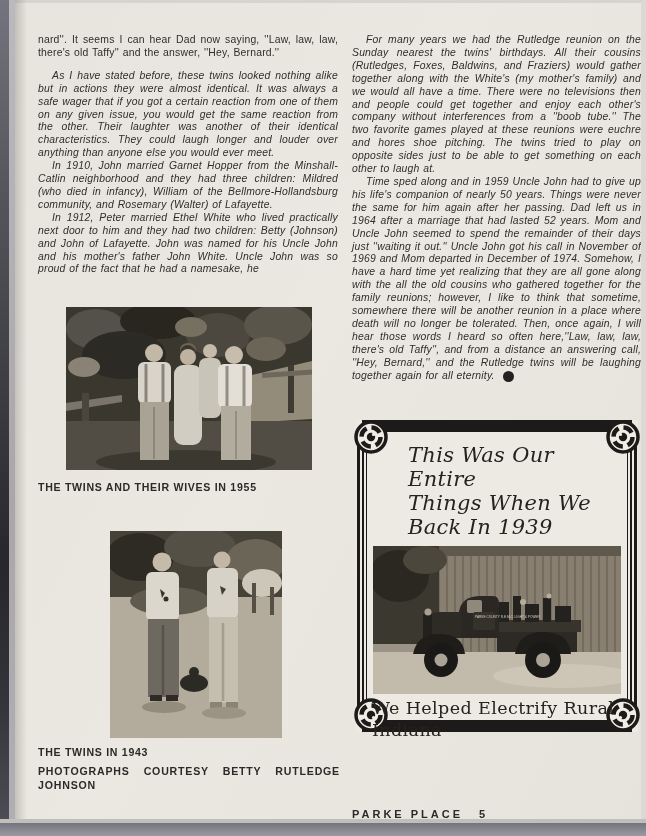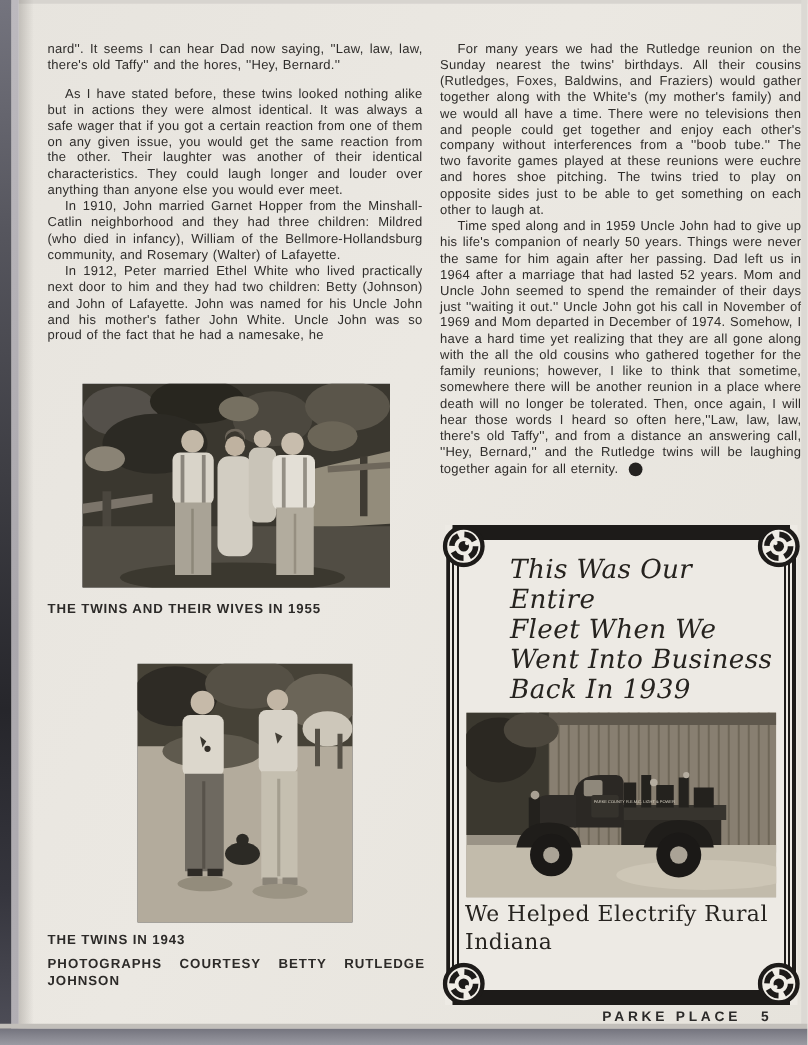--- a/index.html
+++ b/index.html
@@ -19,67 +19,67 @@
   .edge-bottom{position:absolute;left:0;bottom:0;width:100%;height:13px;
     background:linear-gradient(#74747e,#9a9aa2);}
   .edge-bottom2{position:absolute;left:0;bottom:13px;width:100%;height:4px;background:#c2bfba;}
   .edge-top{position:absolute;left:0;top:0;width:100%;height:3px;background:#d7d4cf;}
   .edge-right{position:absolute;right:0;top:0;width:5px;height:100%;background:#dcd9d4;}
 
   
   .col{position:absolute;color:#2f2d2b;font-size:10.4px;line-height:12.9px;
     text-align:justify;letter-spacing:.2px;word-spacing:.6px;}
   .col p{margin:0;}
-  .col p.ind{text-indent:14px;}
+  .col p.ind{text-indent:14px;font-style:italic;}
   .col p.gap{margin-top:10px;}
   .col-left{left:38px;top:34px;width:300px;}
   .col-right{left:352px;top:34px;width:289px;}
   .dot{display:inline-block;width:11px;height:11px;border-radius:50%;
     background:#242220;vertical-align:-3px;margin-left:8px;}
 
   .caption{position:absolute;left:38px;width:300px;text-align:left;
     font-weight:bold;font-size:10.6px;letter-spacing:.7px;color:#2c2a28;}
   .credit{position:absolute;left:38px;width:302px;text-align:justify;
     font-weight:bold;font-size:10.6px;letter-spacing:.8px;word-spacing:9px;
     color:#2c2a28;line-height:14px;}
 
   .photo{position:absolute;display:block;background:#555;}
   .photo-1955{left:66px;top:307px;width:246px;height:163px;}
   .photo-1943{left:110px;top:531px;width:172px;height:207px;}
 
   
-  .ad{position:absolute;left:356px;top:420px;width:282px;height:384px;background:#edeae4;}
+  .ad{position:absolute;left:356px;top:420px;width:282px;height:312px;background:#edeae4;}
   .ad-bar{position:absolute;left:6px;right:6px;height:12px;background:#1d1b19;}
   .ad-bar.top{top:0;} .ad-bar.bottom{bottom:0;}
   .ad-side{position:absolute;top:9px;bottom:9px;width:11px;
     background:repeating-linear-gradient(to right,#1d1b19 0 3px,transparent 3px 5px,#1d1b19 5px 6.5px,transparent 6.5px 8.5px,#1d1b19 8.5px 10px,transparent 10px 11px);}
   .ad-side.left{left:1px;} .ad-side.right{right:1px;transform:scaleX(-1);}
   .ornament{position:absolute;width:34px;height:34px;}
   .orn-tl{left:-2px;top:0;} .orn-tr{right:-2px;top:0;}
   .orn-bl{left:-2px;bottom:0;} .orn-br{right:-2px;bottom:0;}
   .ad-content{position:absolute;left:14px;right:14px;top:12px;bottom:12px;color:#26231f;}
   .ad-headline{margin:11px 0 0 38px;font-family:"DejaVu Serif",serif;font-style:italic;
     font-size:21px;line-height:24px;letter-spacing:.3px;}
   .ad-photo{display:block;margin:7px auto 0;width:248px;height:148px;}
   .ad-serve{margin:5px 0 0 24px;font-family:"DejaVu Serif",serif;font-style:italic;
     font-size:20px;line-height:23px;}
   .ad-electrify{margin:3px 0 0 2px;font-family:"DejaVu Serif",serif;
     font-size:17.5px;letter-spacing:.4px;line-height:22px;}
 
-  .footer{position:absolute;top:808px;left:352px;width:266px;text-align:right;
+  .footer{position:absolute;top:808px;left:352px;width:266px;text-align:left;
     font-weight:bold;font-size:11px;letter-spacing:3px;color:#2b2a29;}
   .footer .num{margin-left:16px;}
 </style>
 </head>
 <body>
 
 <div class="page">
 
   <div class="col col-left">
-    <p>nard''. It seems I can hear Dad now saying, ''Law, law, law, there's old Taffy'' and the hores, ''Hey, Bernard.''</p>
+    <p>nard''. It seems I can hear Dad now saying, ''Law, law, law, there's old Taffy'' and the answer, ''Hey, Bernard.''</p>
     <p class="ind gap">As I have stated before, these twins looked nothing alike but in actions they were almost identical. It was always a safe wager that if you got a certain reaction from one of them on any given issue, you would get the same reaction from the other. Their laughter was another of their identical characteristics. They could laugh longer and louder over anything than anyone else you would ever meet.</p>
     <p class="ind">In 1910, John married Garnet Hopper from the Minshall-Catlin neighborhood and they had three children: Mildred (who died in infancy), William of the Bellmore-Hollandsburg community, and Rosemary (Walter) of Lafayette.</p>
     <p class="ind">In 1912, Peter married Ethel White who lived practically next door to him and they had two children: Betty (Johnson) and John of Lafayette. John was named for his Uncle John and his mother's father John White. Uncle John was so proud of the fact that he had a namesake, he</p>
   </div>
 
   <div class="col col-right">
     <p class="ind">For many years we had the Rutledge reunion on the Sunday nearest the twins' birthdays. All their cousins (Rutledges, Foxes, Baldwins, and Fraziers) would gather together along with the White's (my mother's family) and we would all have a time. There were no televisions then and people could get together and enjoy each other's company without interferences from a ''boob tube.'' The two favorite games played at these reunions were euchre and hores shoe pitching. The twins tried to play on opposite sides just to be able to get something on each other to laugh at.</p>
     <p class="ind"><span>Time sped along and in 1959 Uncle John had to give up his life's companion of nearly 50 years. Things were never the same for him again after her passing. Dad left us in 1964 after a marriage that had lasted 52 years. Mom and Uncle John seemed to spend the remainder of their days just ''waiting it out.'' Uncle John got his call in November of 1969 and Mom departed in December of 1974. Somehow, I have a hard time yet realizing that they are all gone along with the all the old cousins who gathered together for the family reunions; however, I like to think that sometime, somewhere there will be another reunion in a place where death will no longer be tolerated. Then, once again, I will hear those words I heard so often here,''Law, law, law, there's old Taffy'', and from a distance an answering call, ''Hey, Bernard,'' and the Rutledge twins will be laughing together again for all eternity.</span><span class="dot"></span></p>
   </div>
 
@@ -184,22 +184,21 @@
     <svg class="ornament orn-br" viewBox="0 0 34 34">
       <circle cx="17" cy="17" r="15" fill="#f0ede6" stroke="#1d1b19" stroke-width="3.5"></circle>
       <circle cx="17" cy="17" r="9.5" fill="none" stroke="#1d1b19" stroke-width="4.5" stroke-dasharray="10 5"></circle>
       <circle cx="17" cy="17" r="4.2" fill="#1d1b19"></circle>
       <circle cx="14.4" cy="19.6" r="1.7" fill="#f0ede6"></circle>
     </svg>
 
     <div class="ad-content">
       <div class="ad-headline">
         <div>This Was Our Entire</div>
-        <div>Fleet When We</div>
-        <div>Went Into Business</div>
+        <div>Things When We</div>
         <div>Back In 1939</div>
       </div>
 
       <svg class="ad-photo" viewBox="0 0 248 148">
         <rect x="0" y="0" width="248" height="148" fill="#9a9386"></rect>
         <rect x="58" y="0" width="190" height="112" fill="#887f71"></rect>
         <g stroke="#6f6759" stroke-width="1.6">
           <line x1="66" y1="0" x2="66" y2="112"></line>
             <line x1="74" y1="0" x2="74" y2="112"></line>
           <line x1="82" y1="0" x2="82" y2="112"></line>

